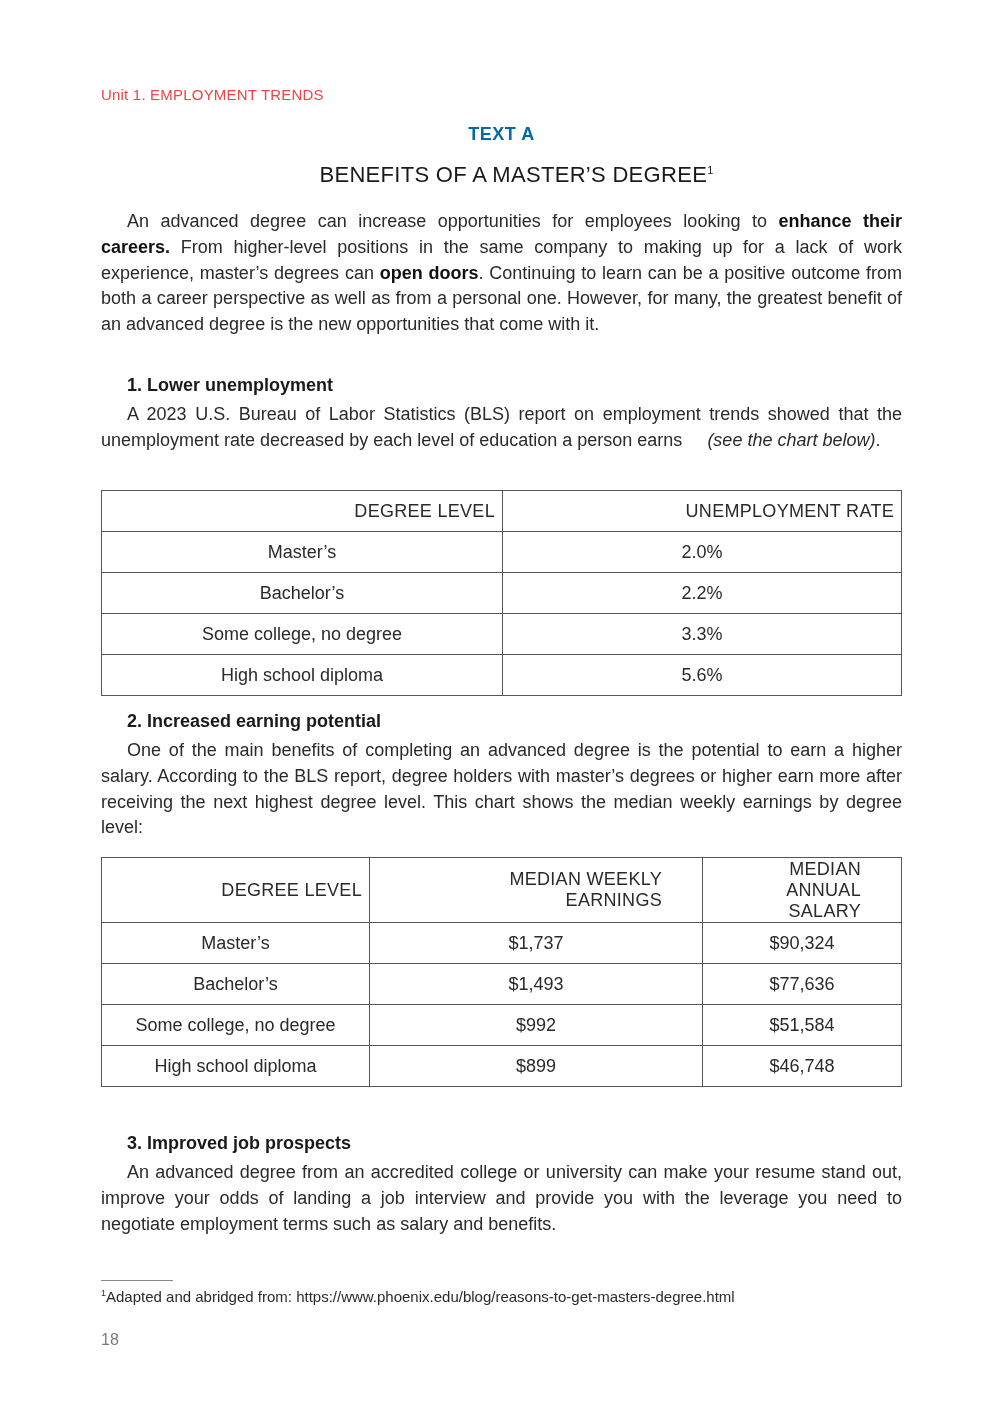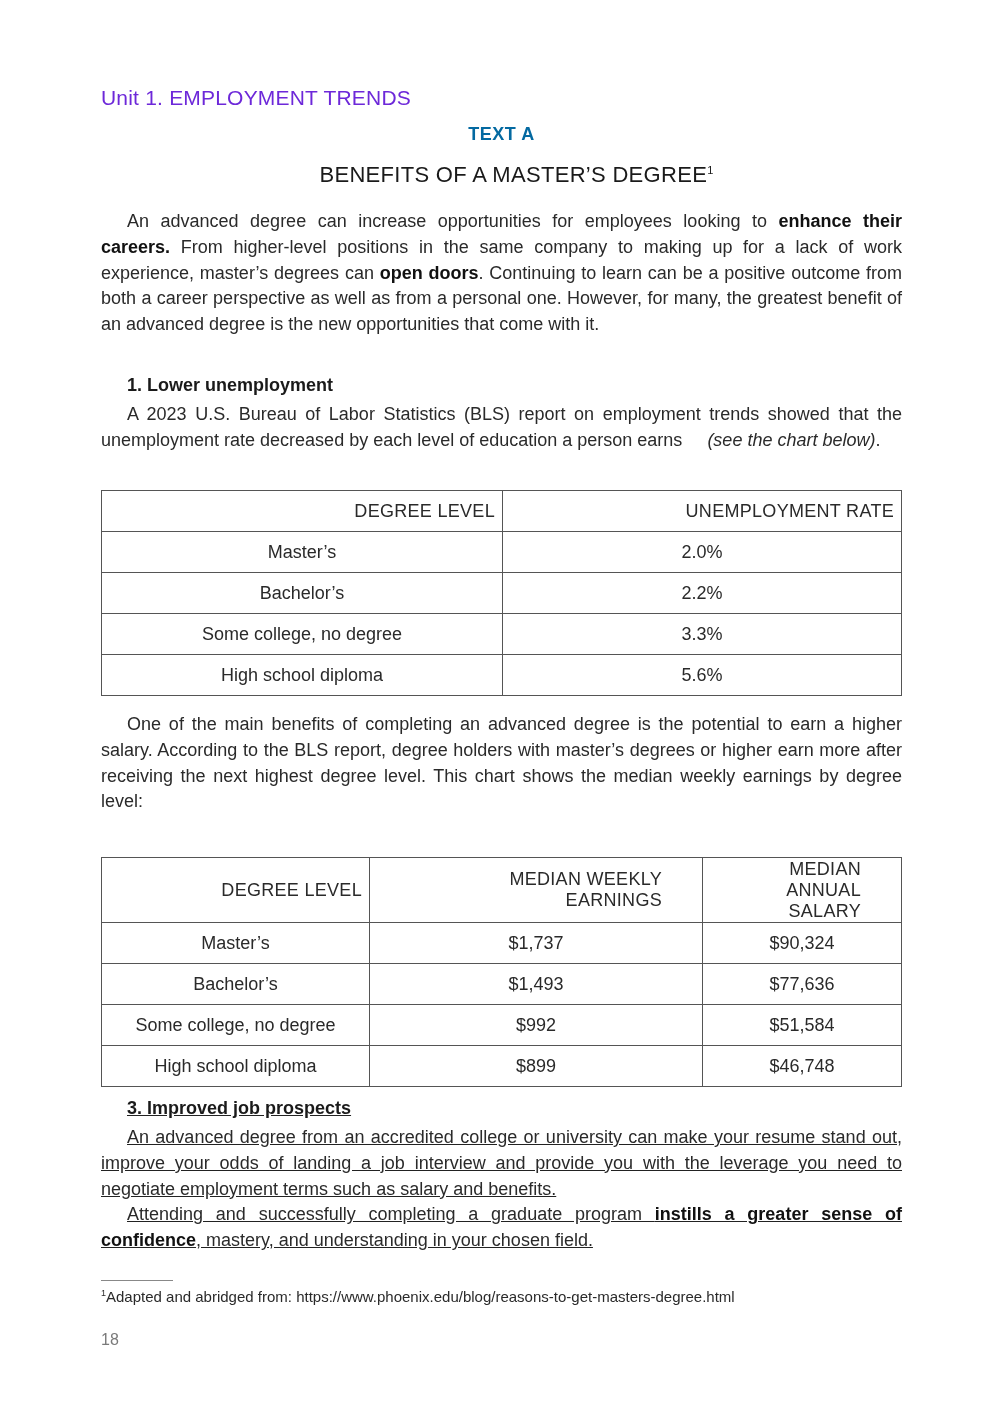--- a/index.html
+++ b/index.html
@@ -3,21 +3,21 @@
   <meta charset="utf-8">
   <style>
     html, body { margin: 0; padding: 0; background: #ffffff; }
     body {
       width: 1000px; height: 1412px; position: relative; overflow: hidden;
       font-family: "Liberation Sans", sans-serif; color: #222222;
     }
     .page { position: absolute; left: 101px; top: 0; width: 801px; }
     .running-head {
       position: absolute; top: 86px; left: 0;
-      font-size: 21px; color: #6d28d9; letter-spacing: 0.2px;
+      font-size: 15px; color: #ef4444; letter-spacing: 0.2px;
     }
     .text-label {
       position: absolute; top: 124px; left: 0; width: 801px; text-align: center;
       font-size: 18px; font-weight: bold; color: #0369a1; letter-spacing: 0.5px;
     }
     .title {
       position: absolute; top: 162px; left: 15px; width: 801px; text-align: center;
       font-size: 22px; color: #1a1a1a; letter-spacing: 0.3px;
     }
     .title sup { font-size: 11px; vertical-align: super; line-height: 0; }
@@ -96,20 +96,21 @@
       </tr>
       <tr>
         <td>High school diploma</td>
         <td>5.6%</td>
       </tr>
     </tbody>
       </table>
   </div>
 
   <div class="block" style="top:708px;">
+    <div class="heading">2. Increased earning potential</div>
     <p class="para" style="margin-top:4px;">One of the main benefits of completing an advanced degree is the potential to earn a higher salary. According to the BLS report, degree holders with master’s degrees or higher earn more after receiving the next highest degree level. This chart shows the median weekly earnings by degree level:</p>
   </div>
 
   <div class="block" style="top:857px;">
     <table class="t2">
       <tbody>
           <tr class="hdr">
         <th style="width:253px;">DEGREE LEVEL</th>
         <th style="width:252px; padding:0 40px;">MEDIAN WEEKLY EARNINGS</th>
         <th style="padding:0 40px;">MEDIAN ANNUAL SALARY</th>
@@ -131,23 +132,22 @@
       </tr>
       <tr>
         <td>High school diploma</td>
         <td>$899</td>
         <td>$46,748</td>
       </tr>
     </tbody>
       </table>
   </div>
 
-  <div class="block" style="top:1095px;text-decoration:underline;">
+  <div class="block" style="top:1130px;">
     <div class="heading">3. Improved job prospects</div>
     <p class="para" style="margin-top:4px;">An advanced degree from an accredited college or university can make your resume stand out, improve your odds of landing a job interview and provide you with the leverage you need to negotiate employment terms such as salary and benefits.</p>
-    <p class="para"><span>Attending and successfully completing a graduate program </span><b>instills a greater sense of confidence</b><span>, mastery, and understanding in your chosen field.</span></p>
   </div>
 
   <div class="footrule"></div>
   <div class="footnote"><sup>1</sup><span>Adapted and abridged from: https://www.phoenix.edu/blog/reasons-to-get-masters-degree.html</span></div>
 
   <div class="page-number">18</div>
 </div>
 
 </body></html>

